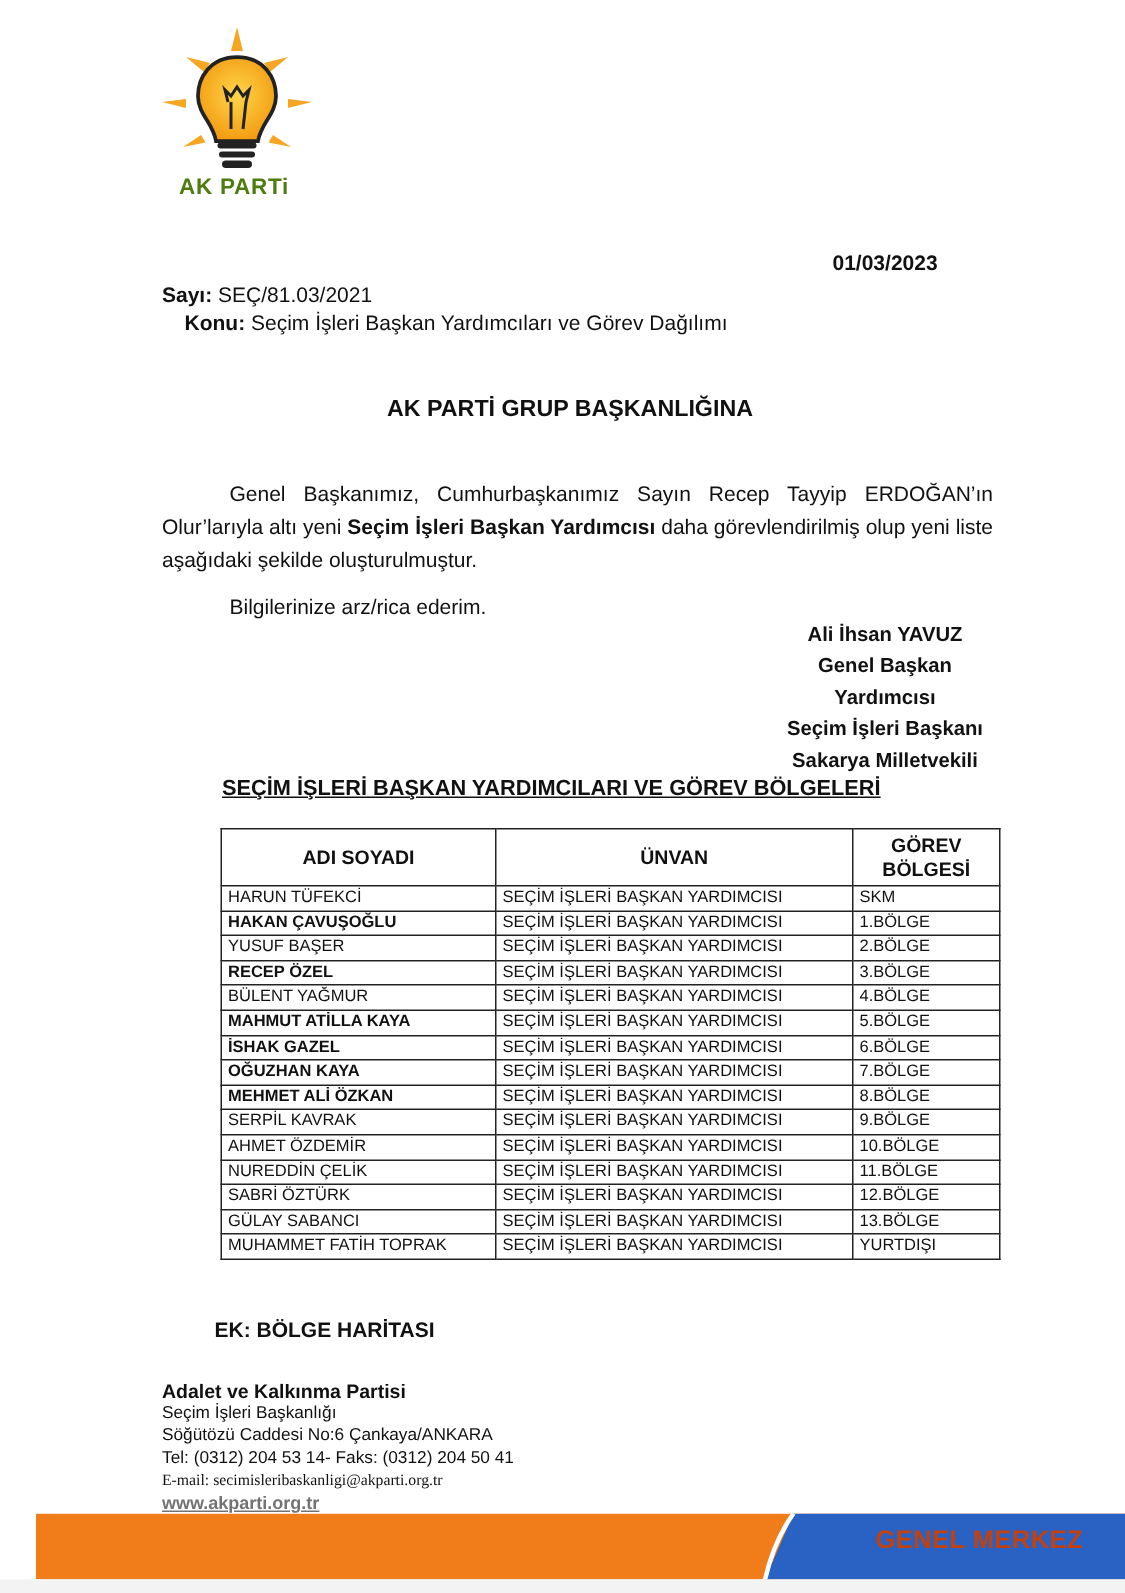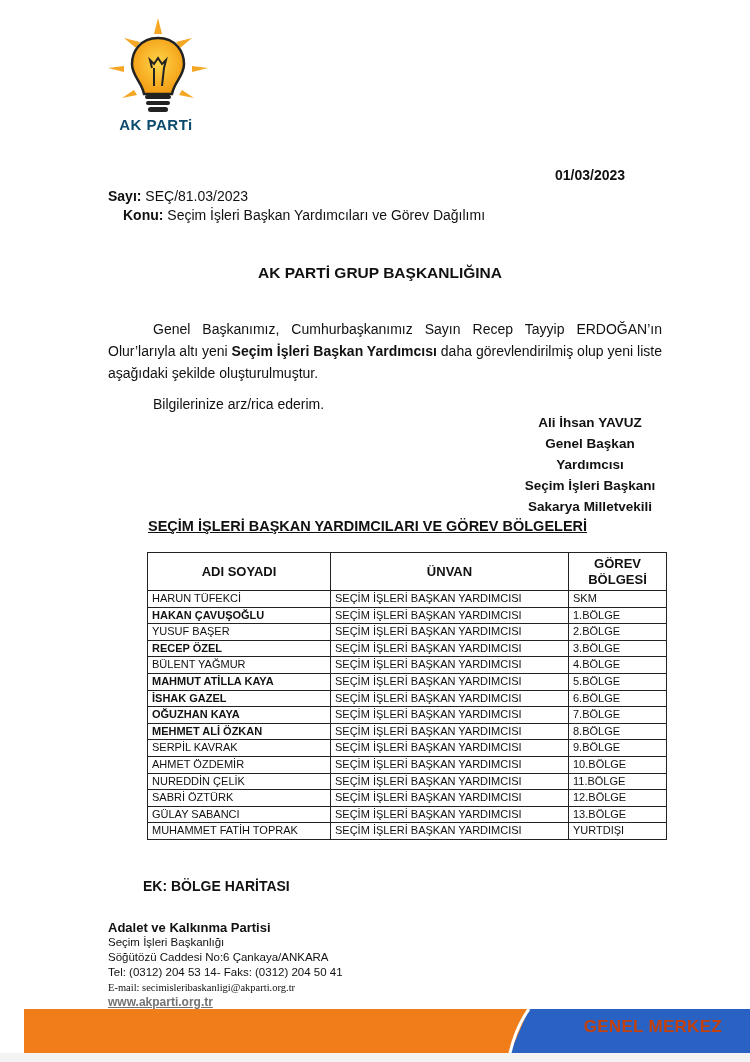--- a/index.html
+++ b/index.html
@@ -1,20 +1,20 @@
 <!DOCTYPE html>
 <html><head>
 <meta charset="utf-8">
 <style>
   html, body { margin:0; padding:0; }
   body { width:750px; height:1062px; background:#ffffff; position:relative; overflow:hidden;
          font-family:"Liberation Sans", sans-serif; color:#111; }
   .abs { position:absolute; }
   .logo { left:104px; top:16px; width:108px; height:120px; }
-  .logo-text { left:104px; top:116px; width:104px; text-align:center; font-weight:bold; font-size:15px; color:#0c4a6e; letter-spacing:0.5px; }
+  .logo-text { left:104px; top:116px; width:104px; text-align:center; font-weight:bold; font-size:15px; color:#4d7c0f; letter-spacing:0.5px; }
   .date { left:555px; top:167px; font-weight:bold; font-size:14px; }
   .meta { left:108px; font-size:14px; }
   .meta b { font-weight:bold; }
   .title { left:0; width:760px; top:264px; text-align:center; font-weight:bold; font-size:15.5px; }
   .para { left:108px; width:554px; font-size:14px; line-height:22px; text-align:justify; }
   .sign { left:470px; width:200px; text-align:right; font-weight:bold; font-size:13.5px; line-height:21px; }
   .sign div { text-align:center; }
   .tbl-title { left:148px; top:518px; font-weight:bold; font-size:14.5px; text-decoration:underline; }
   table { position:absolute; left:147px; top:552px; border-collapse:collapse; font-size:11px; }
   th, td { border:1px solid #222; padding:0 4px; }
@@ -55,21 +55,21 @@
     <path d="M48,52 L46,44 L50,48 L54,42 L58,48 L62,44 L60,52 L58,70 M50,52 L50,70" fill="none" stroke="#222" stroke-width="2"></path>
     <rect x="41" y="79" width="26" height="4" rx="2" fill="#222"></rect>
     <rect x="42" y="85" width="24" height="4" rx="2" fill="#222"></rect>
     <rect x="44" y="91" width="20" height="5" rx="2.5" fill="#222"></rect>
   </svg>
 </div>
 <div class="abs logo-text">AK PARTi</div>
 
 <div class="abs date">01/03/2023</div>
 <div class="abs meta" style="top:188px;">
-  <b>Sayı:</b><span> SEÇ/81.03/2023</span>
+  <b>Sayı:</b><span> SEÇ/81.03/2021</span>
 </div>
 <div class="abs meta" style="top:207px;padding-left:15px;">
   <b>Konu:</b><span> Seçim İşleri Başkan Yardımcıları ve Görev Dağılımı</span>
 </div>
 
 <div class="abs title">AK PARTİ GRUP BAŞKANLIĞINA</div>
 
 <div class="abs para" style="top:318px; text-indent:45px;">
   <span>Genel Başkanımız, Cumhurbaşkanımız Sayın Recep Tayyip ERDOĞAN’ın Olur’larıyla altı yeni </span><b>Seçim İşleri Başkan Yardımcısı</b><span> daha görevlendirilmiş olup yeni liste aşağıdaki şekilde oluşturulmuştur.</span>
 </div>

